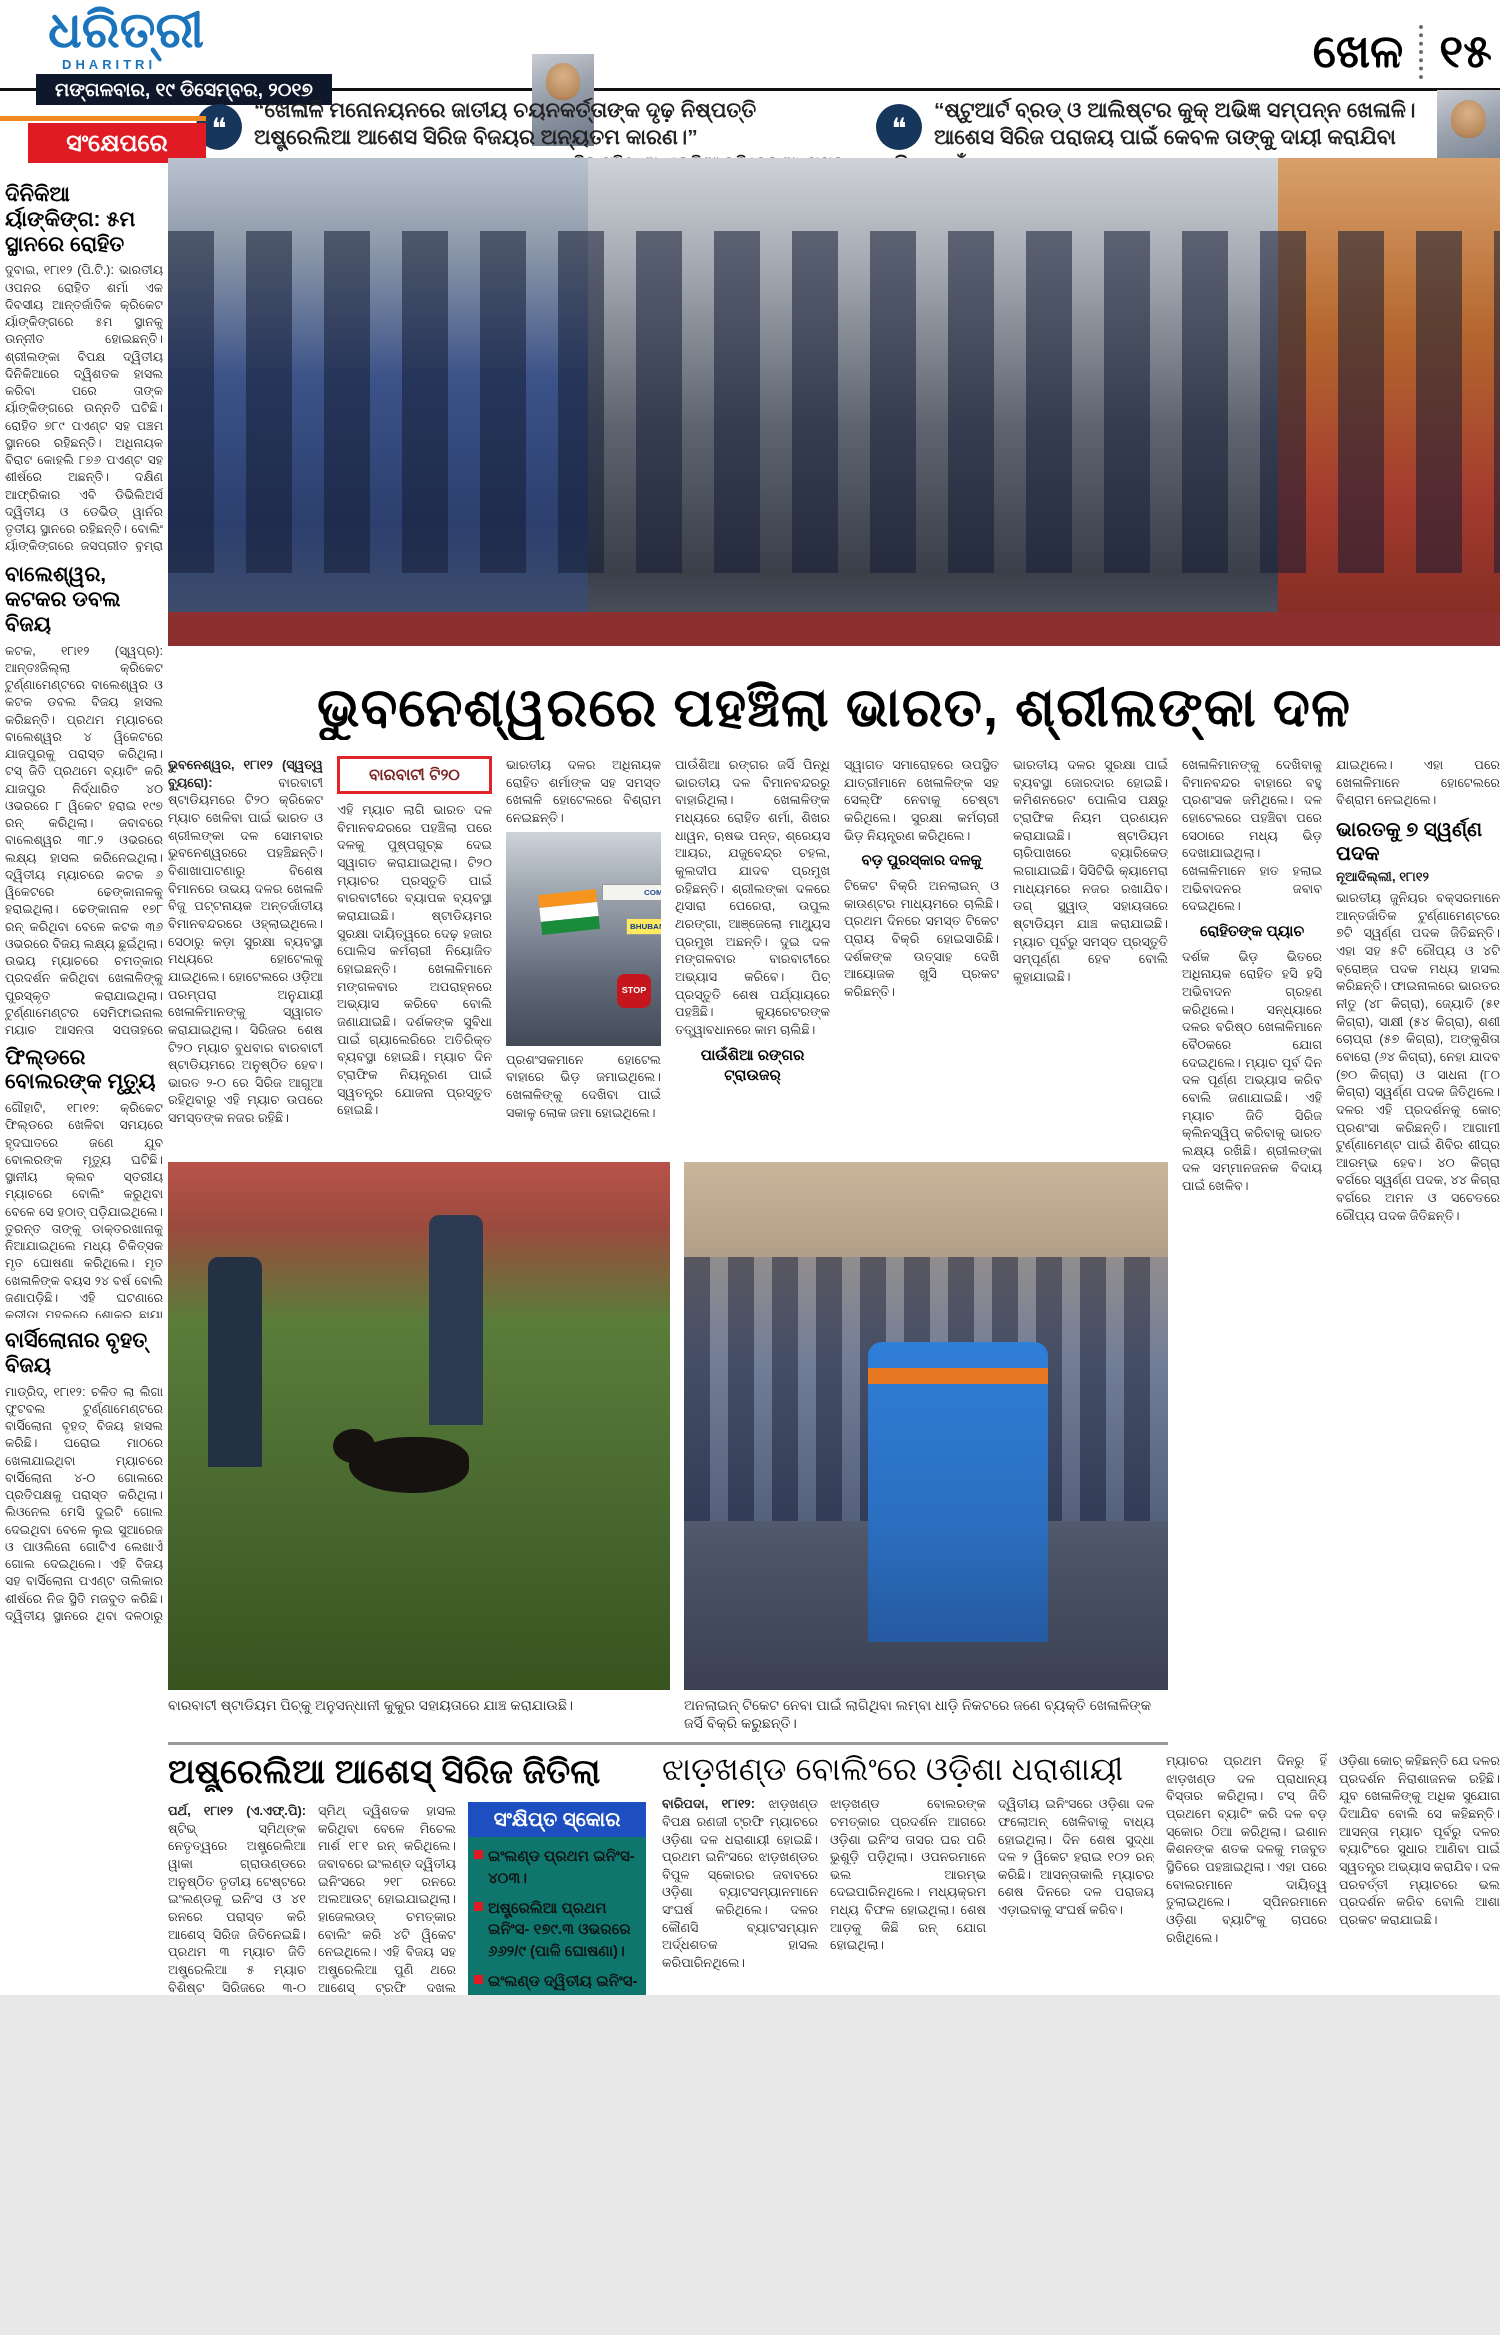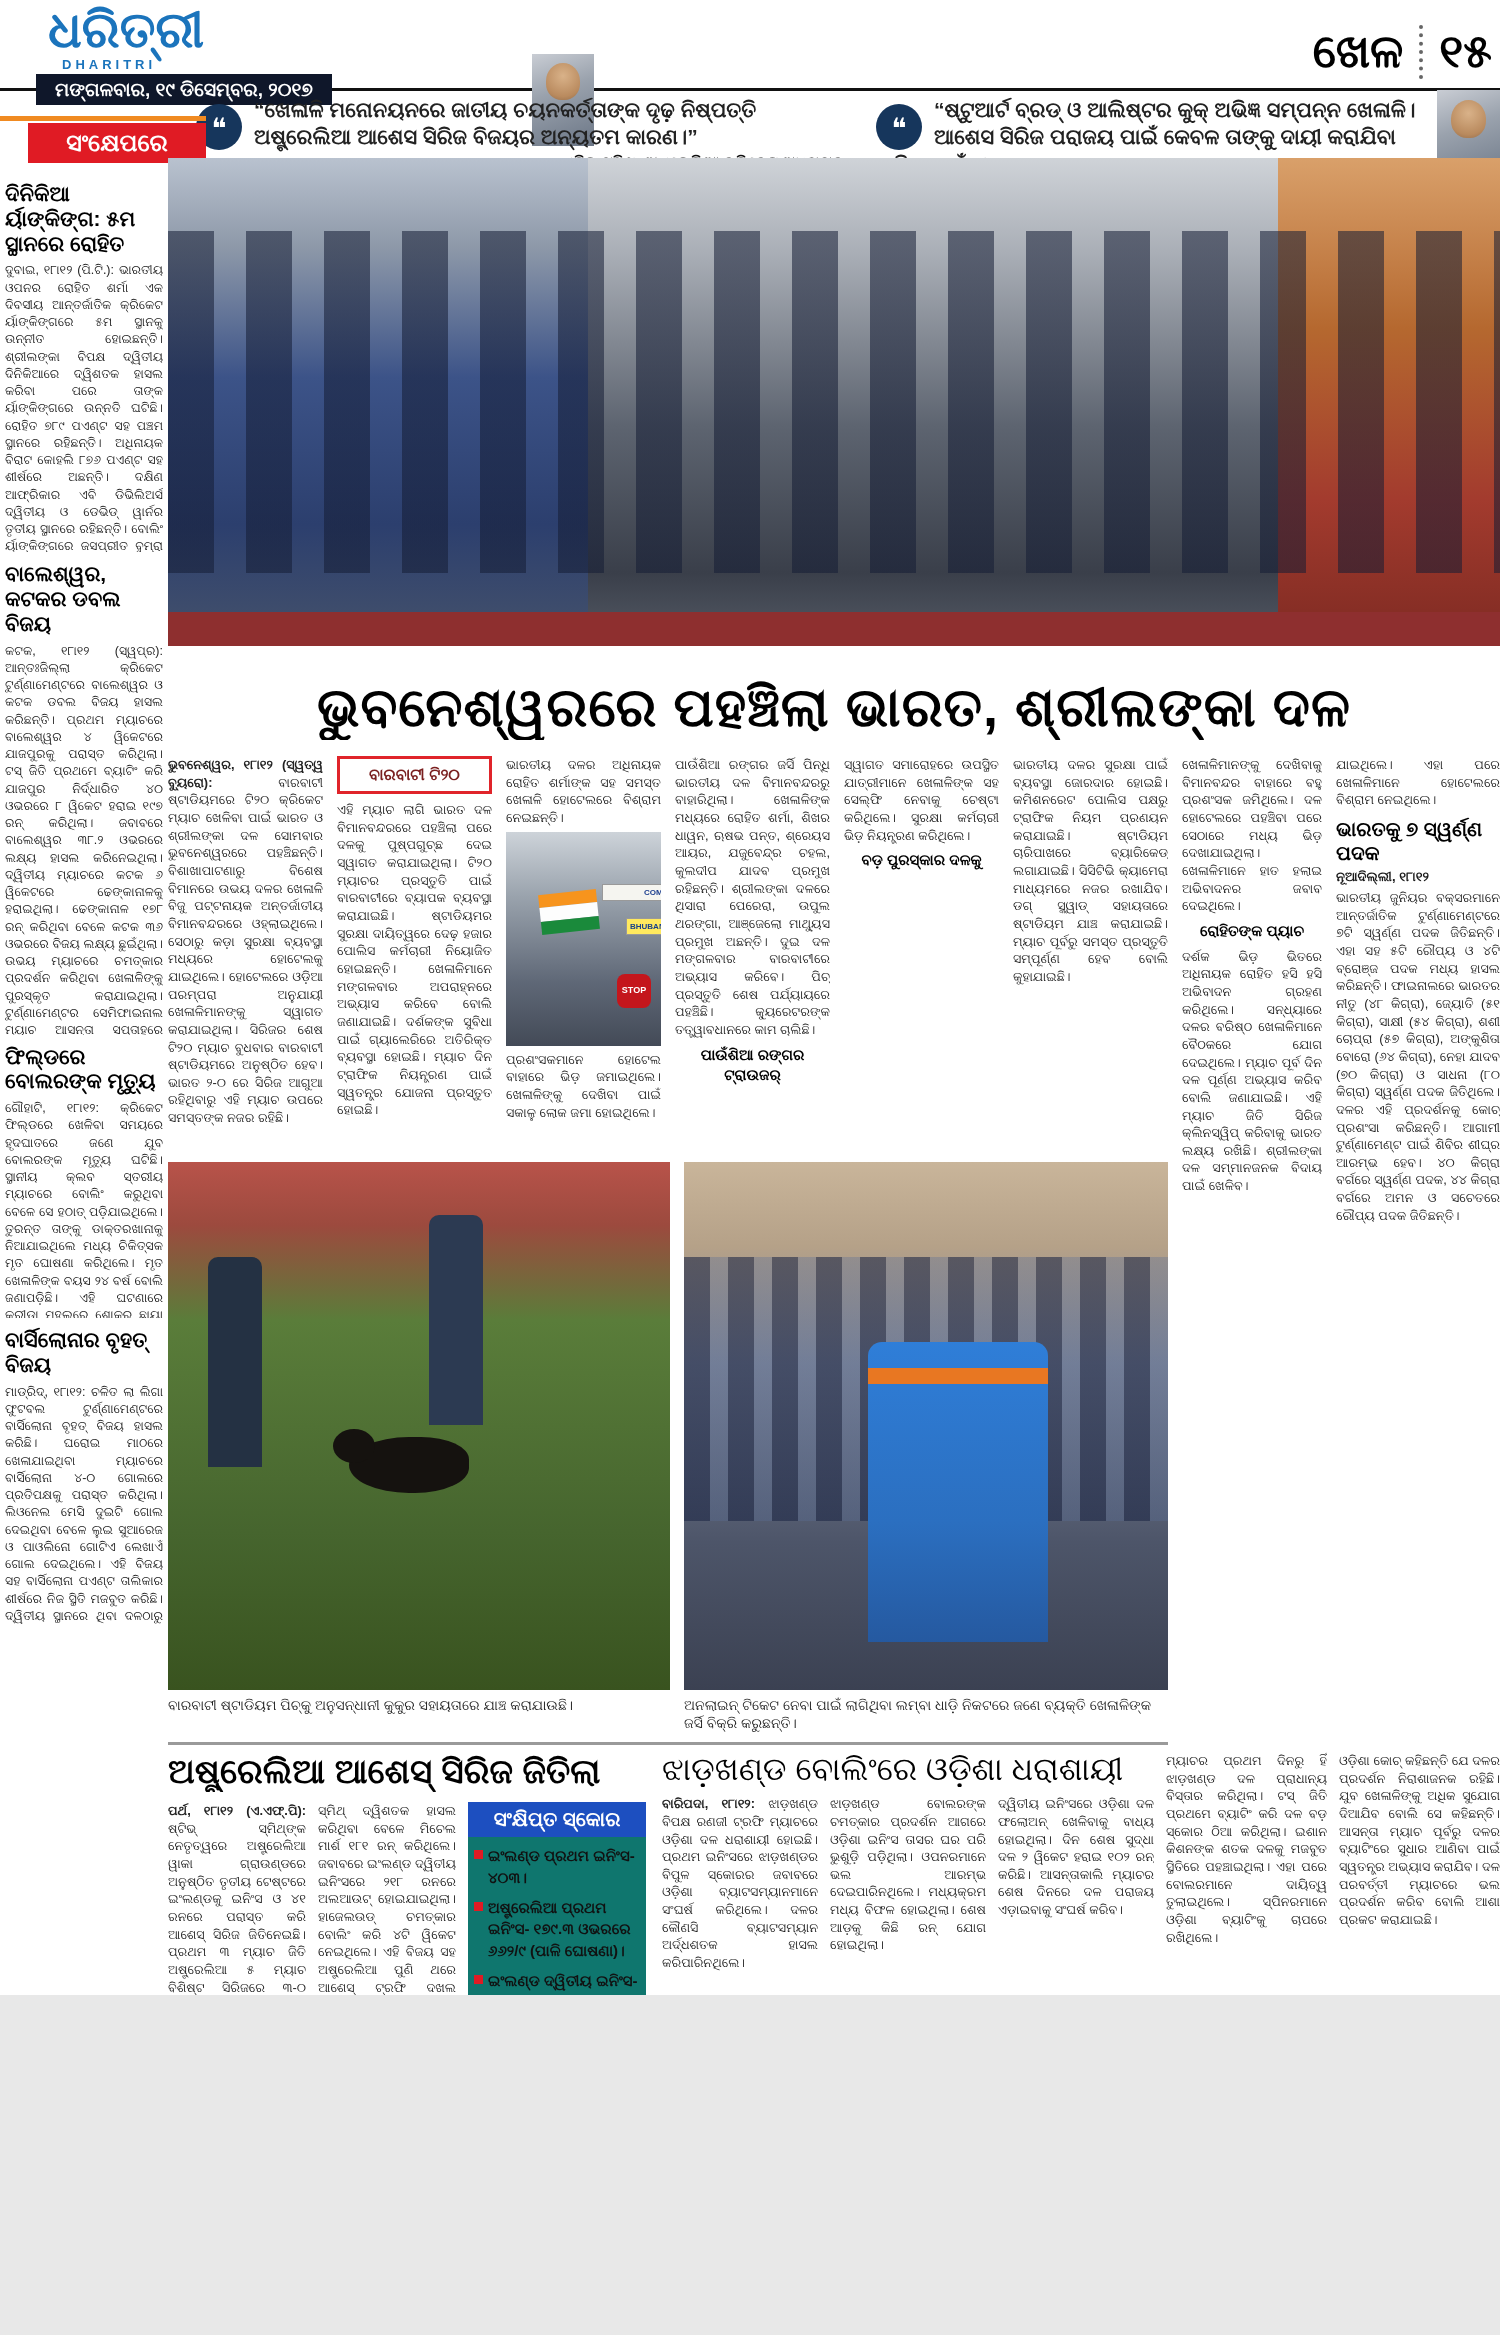--- a/index.html
+++ b/index.html
@@ -195,20 +195,21 @@
           </div>
           <span>ପ୍ରଶଂସକମାନେ ହୋଟେଲ ବାହାରେ ଭିଡ଼ ଜମାଇଥିଲେ। ଖେଳାଳିଙ୍କୁ ଦେଖିବା ପାଇଁ ସକାଳୁ ଲୋକ ଜମା ହୋଇଥିଲେ।</span>
         </div>
         <div class="acol">
           <span>ପାଉଁଶିଆ ରଙ୍ଗର ଜର୍ସି ପିନ୍ଧି ଭାରତୀୟ ଦଳ ବିମାନବନ୍ଦରରୁ ବାହାରିଥିଲା। ଖେଳାଳିଙ୍କ ମଧ୍ୟରେ ରୋହିତ ଶର୍ମା, ଶିଖର ଧାୱନ, ଋଷଭ ପନ୍ତ, ଶ୍ରେୟସ ଆୟର, ଯଜୁବେନ୍ଦ୍ର ଚହଲ, କୁଲଦୀପ ଯାଦବ ପ୍ରମୁଖ ରହିଛନ୍ତି। ଶ୍ରୀଲଙ୍କା ଦଳରେ ଥିସାରା ପେରେରା, ଉପୁଲ ଥରଙ୍ଗା, ଆଞ୍ଜେଲୋ ମାଥ୍ୟୁସ ପ୍ରମୁଖ ଅଛନ୍ତି। ଦୁଇ ଦଳ ମଙ୍ଗଳବାର ବାରବାଟୀରେ ଅଭ୍ୟାସ କରିବେ। ପିଚ୍ ପ୍ରସ୍ତୁତି ଶେଷ ପର୍ଯ୍ୟାୟରେ ପହଞ୍ଚିଛି। କ୍ୟୁରେଟରଙ୍କ ତତ୍ତ୍ୱାବଧାନରେ କାମ ଚାଲିଛି।</span>
           <div class="subhead">ପାଉଁଶିଆ ରଙ୍ଗର ଟ୍ରାଉଜର୍</div>
         </div>
         <div class="acol">
           <span>ସ୍ୱାଗତ ସମାରୋହରେ ଉପସ୍ଥିତ ଯାତ୍ରୀମାନେ ଖେଳାଳିଙ୍କ ସହ ସେଲ୍ଫି ନେବାକୁ ଚେଷ୍ଟା କରିଥିଲେ। ସୁରକ୍ଷା କର୍ମଚାରୀ ଭିଡ଼ ନିୟନ୍ତ୍ରଣ କରିଥିଲେ।</span>
           <div class="subhead">ବଡ଼ ପୁରସ୍କାର ଦଳକୁ</div>
+          <span>ଟିକେଟ ବିକ୍ରି ଅନଲାଇନ୍ ଓ କାଉଣ୍ଟର ମାଧ୍ୟମରେ ଚାଲିଛି। ପ୍ରଥମ ଦିନରେ ସମସ୍ତ ଟିକେଟ ପ୍ରାୟ ବିକ୍ରି ହୋଇସାରିଛି। ଦର୍ଶକଙ୍କ ଉତ୍ସାହ ଦେଖି ଆୟୋଜକ ଖୁସି ପ୍ରକଟ କରିଛନ୍ତି।</span>
         </div>
         <div class="acol">
           <span>ଭାରତୀୟ ଦଳର ସୁରକ୍ଷା ପାଇଁ ବ୍ୟବସ୍ଥା ଜୋରଦାର ହୋଇଛି। କମିଶନରେଟ ପୋଲିସ ପକ୍ଷରୁ ଟ୍ରାଫିକ ନିୟମ ପ୍ରଣୟନ କରାଯାଇଛି। ଷ୍ଟାଡିୟମ ଚାରିପାଖରେ ବ୍ୟାରିକେଡ୍ ଲଗାଯାଇଛି। ସିସିଟିଭି କ୍ୟାମେରା ମାଧ୍ୟମରେ ନଜର ରଖାଯିବ। ଡଗ୍ ସ୍କ୍ୱାଡ୍ ସହାୟତାରେ ଷ୍ଟାଡିୟମ ଯାଞ୍ଚ କରାଯାଇଛି। ମ୍ୟାଚ ପୂର୍ବରୁ ସମସ୍ତ ପ୍ରସ୍ତୁତି ସମ୍ପୂର୍ଣ୍ଣ ହେବ ବୋଲି କୁହାଯାଇଛି।</span>
         </div>
       </div>
       <div class="photos-row">
         <div class="ph dogphoto">
           <div class="officer" style="left:8%;top:18%;"></div>
           <div class="officer" style="left:52%;top:10%;background:#2c3a52;"></div>
           <div class="dog"></div>

